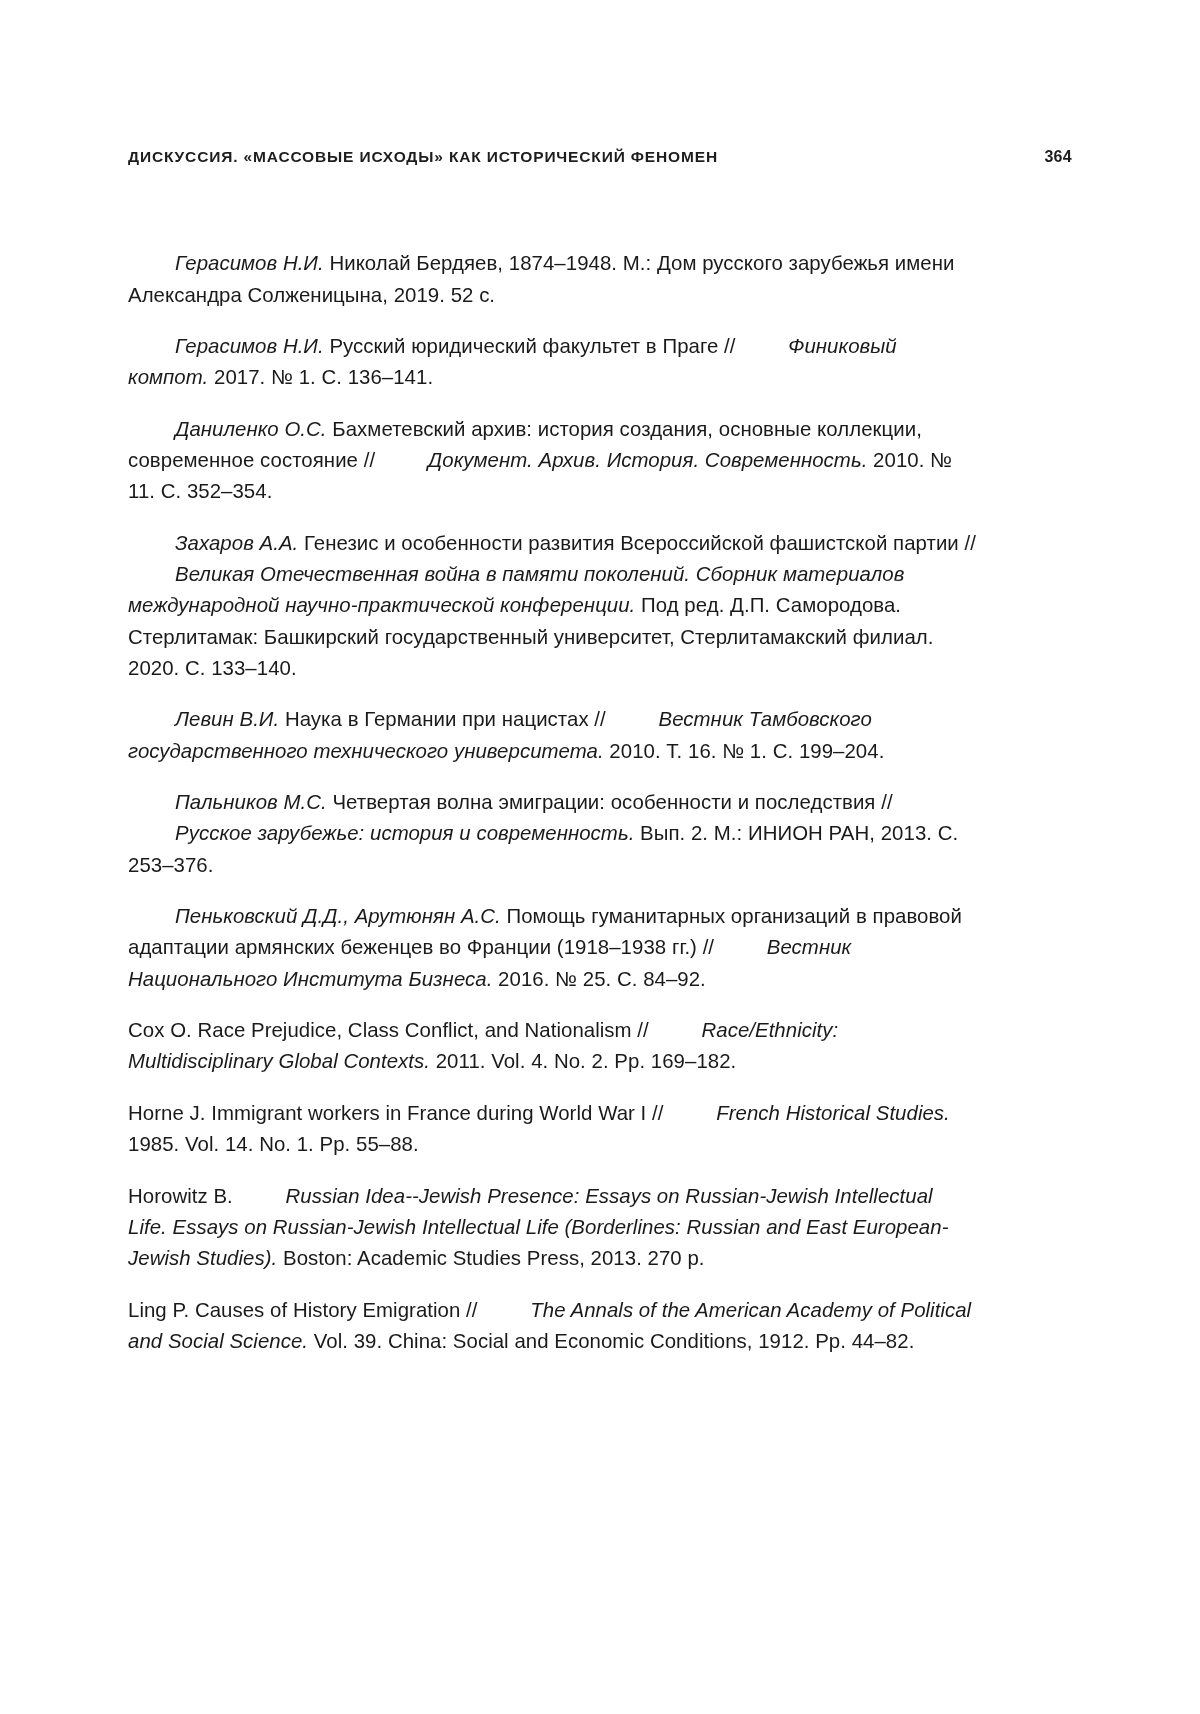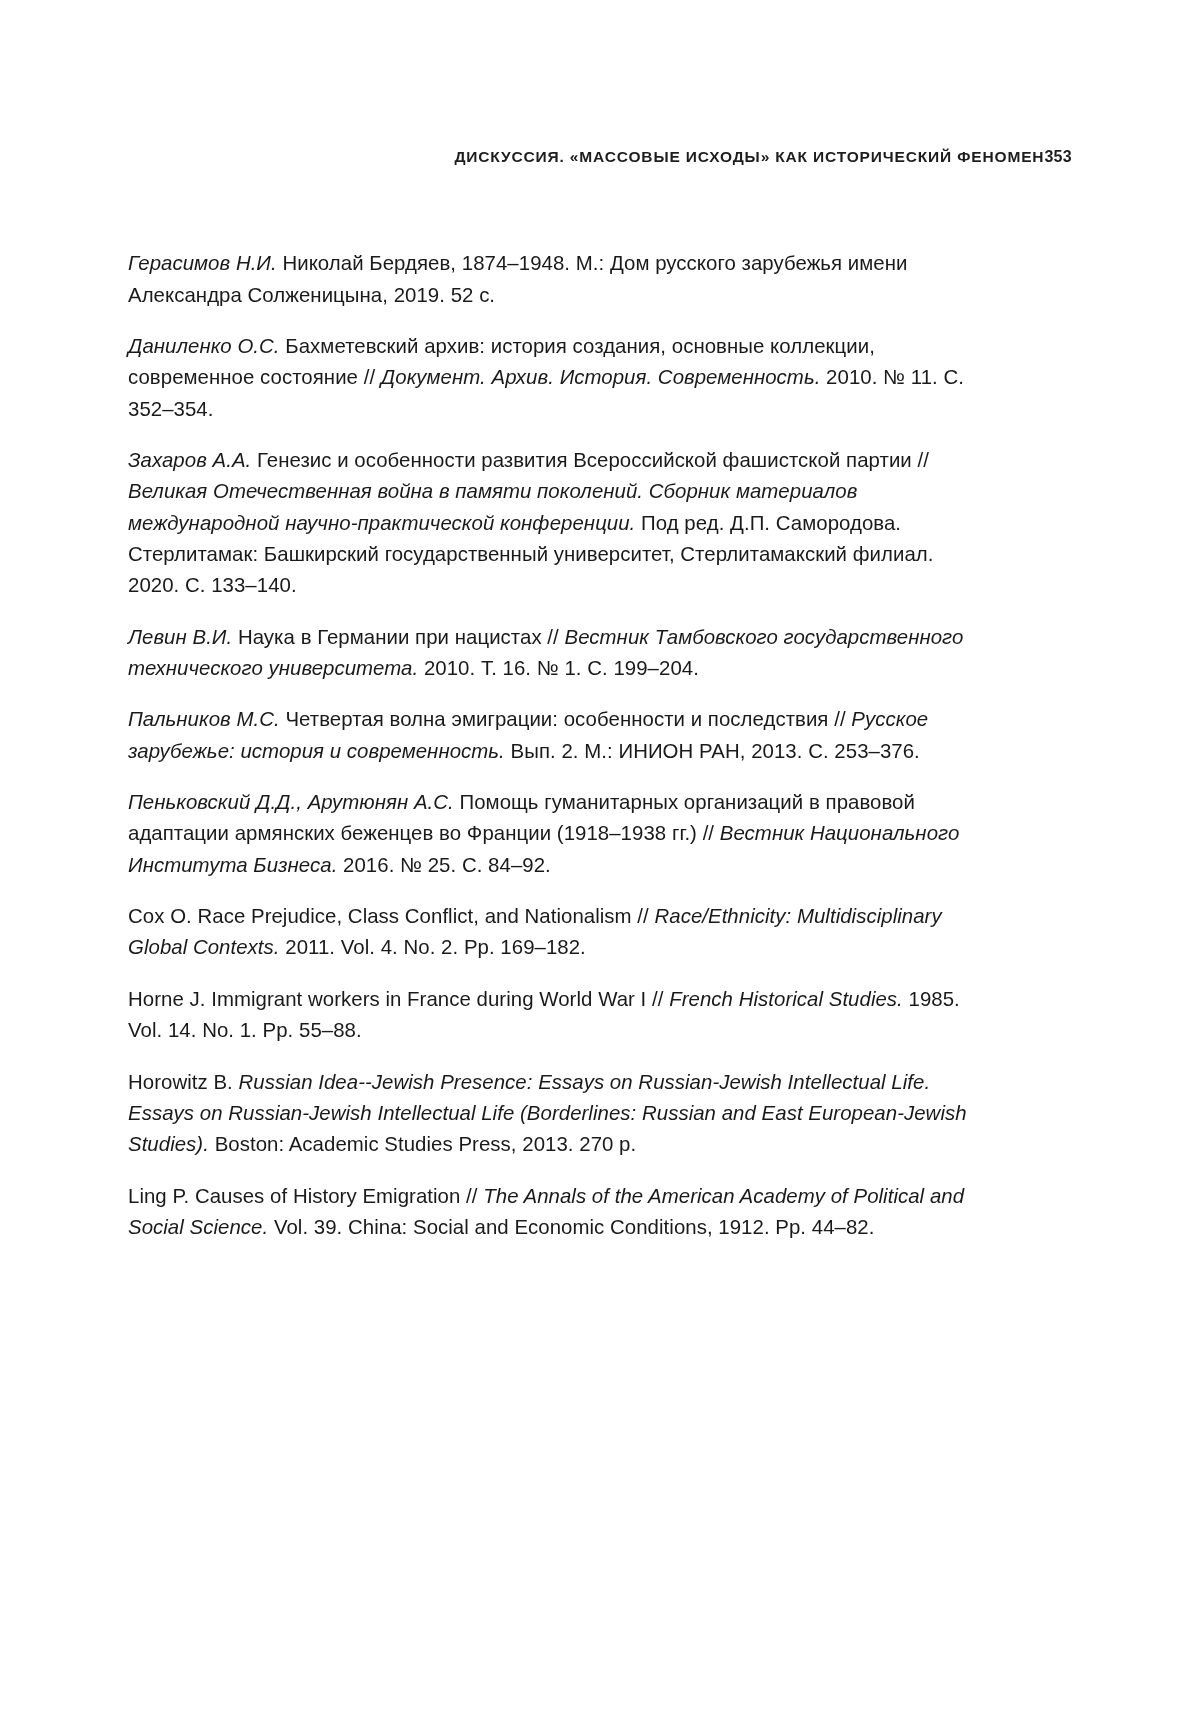--- a/index.html
+++ b/index.html
@@ -21,21 +21,21 @@
     box-sizing: border-box;
     padding: 0;
   }
   .running-head {
     position: absolute;
     top: 148px;
     left: 128px;
     right: 128px;
     display: flex;
     align-items: baseline;
-    justify-content: flex-end;
+    justify-content: space-between;
   }
   .running-head-title {
     font-size: 15.5px;
     font-weight: bold;
     letter-spacing: 0.85px;
     color: #1d1d1d;
     text-transform: uppercase;
     white-space: nowrap;
   }
   .running-head-page {
@@ -53,34 +53,36 @@
   .ref {
     font-size: 20.4px;
     line-height: 31.2px;
     text-align: left;
     margin-bottom: 8.5px;
     color: #1a1a1a;
     letter-spacing: 0.05px;
   }
   .ref i {
     font-style: italic;
+    margin-left: 47px;
   }
 </style>
 </head>
 <body>
 
 <div class="page">
 
   <div class="running-head">
     <div class="running-head-title">ДИСКУССИЯ. «МАССОВЫЕ ИСХОДЫ» КАК ИСТОРИЧЕСКИЙ ФЕНОМЕН</div>
-    <div class="running-head-page">353</div>
+    <div class="running-head-page">364</div>
   </div>
 
   <div class="refs">
       <p class="ref"><i>Герасимов Н.И.</i><span> Николай Бердяев, 1874–1948. М.: Дом русского зарубежья имени Александра Солженицына, 2019. 52 с.</span></p>
+      <p class="ref"><i>Герасимов Н.И.</i><span> Русский юридический факультет в Праге // </span><i>Финиковый компот.</i><span> 2017. № 1. С. 136–141.</span></p>
       <p class="ref"><i>Даниленко О.С.</i><span> Бахметевский архив: история создания, основные коллекции, современное состояние // </span><i>Документ. Архив. История. Современность.</i><span> 2010. № 11. С. 352–354.</span></p>
       <p class="ref"><i>Захаров А.А.</i><span> Генезис и особенности развития Всероссийской фашистской партии // </span><i>Великая Отечественная война в памяти поколений. Сборник материалов международной научно-практической конференции.</i><span> Под ред. Д.П. Самородова. Стерлитамак: Башкирский государственный университет, Стерлитамакский филиал. 2020. С. 133–140.</span></p>
       <p class="ref"><i>Левин В.И.</i><span> Наука в Германии при нацистах // </span><i>Вестник Тамбовского государственного технического университета.</i><span> 2010. Т. 16. № 1. С. 199–204.</span></p>
       <p class="ref"><i>Пальников М.С.</i><span> Четвертая волна эмиграции: особенности и последствия // </span><i>Русское зарубежье: история и современность.</i><span> Вып. 2. М.: ИНИОН РАН, 2013. С. 253–376.</span></p>
       <p class="ref"><i>Пеньковский Д.Д., Арутюнян А.С.</i><span> Помощь гуманитарных организаций в правовой адаптации армянских беженцев во Франции (1918–1938 гг.) // </span><i>Вестник Национального Института Бизнеса.</i><span> 2016. № 25. С. 84–92.</span></p>
       <p class="ref"><span>Cox O. Race Prejudice, Class Conflict, and Nationalism // </span><i>Race/Ethnicity: Multidisciplinary Global Contexts.</i><span> 2011. Vol. 4. No. 2. Pp. 169–182.</span></p>
       <p class="ref"><span>Horne J. Immigrant workers in France during World War I // </span><i>French Historical Studies.</i><span> 1985. Vol. 14. No. 1. Pp. 55–88.</span></p>
       <p class="ref"><span>Horowitz B. </span><i>Russian Idea--Jewish Presence: Essays on Russian-Jewish Intellectual Life. Essays on Russian-Jewish Intellectual Life (Borderlines: Russian and East European-Jewish Studies).</i><span> Boston: Academic Studies Press, 2013. 270 p.</span></p>
       <p class="ref"><span>Ling P. Causes of History Emigration // </span><i>The Annals of the American Academy of Political and Social Science.</i><span> Vol. 39. China: Social and Economic Conditions, 1912. Pp. 44–82.</span></p>
     </div>

